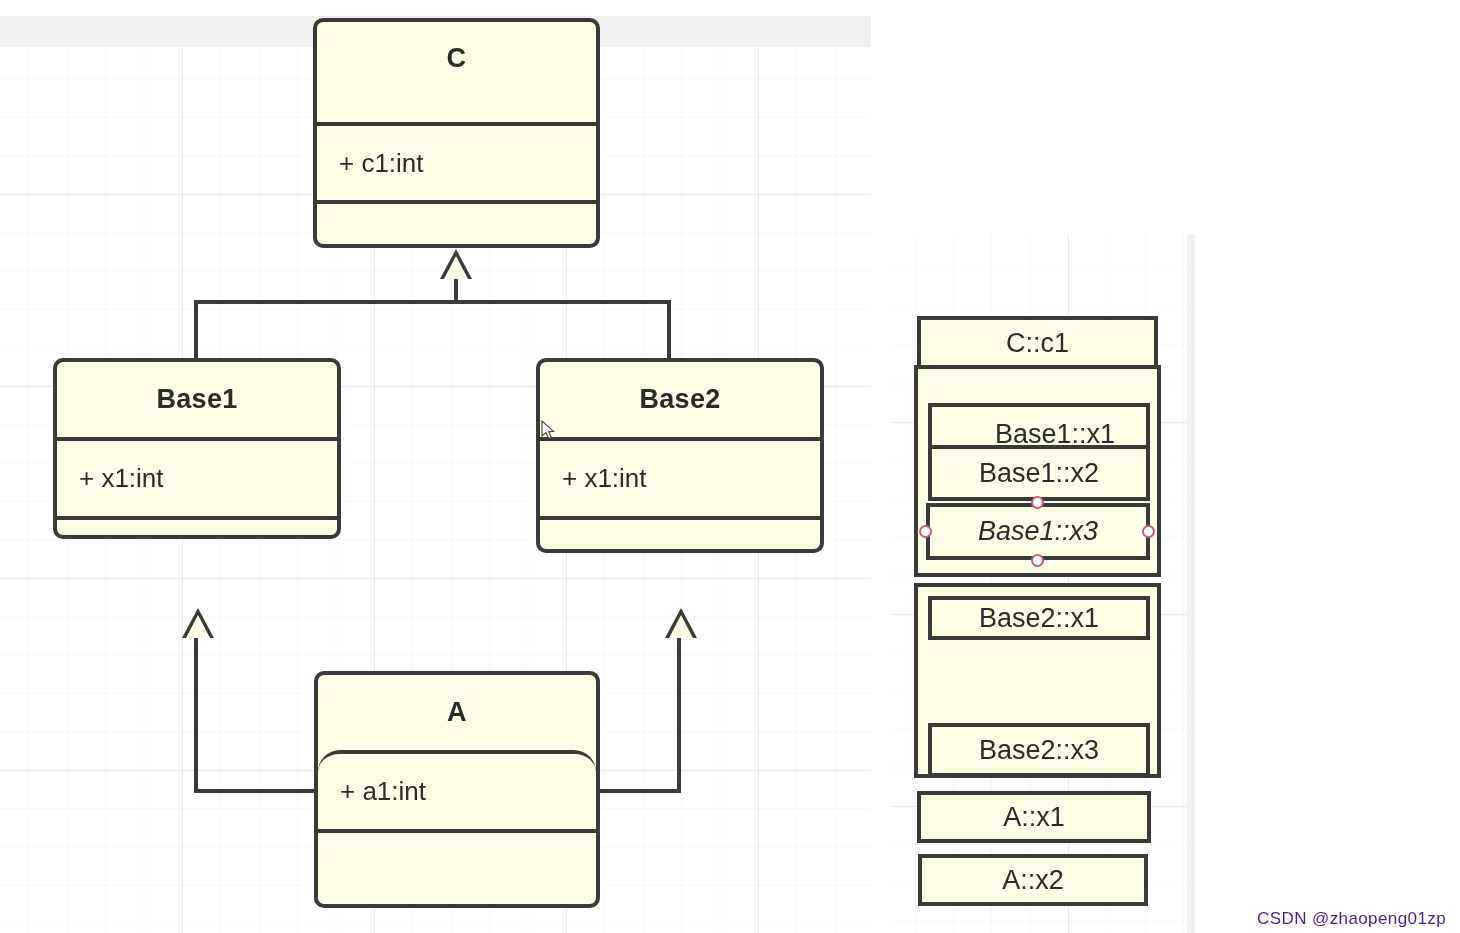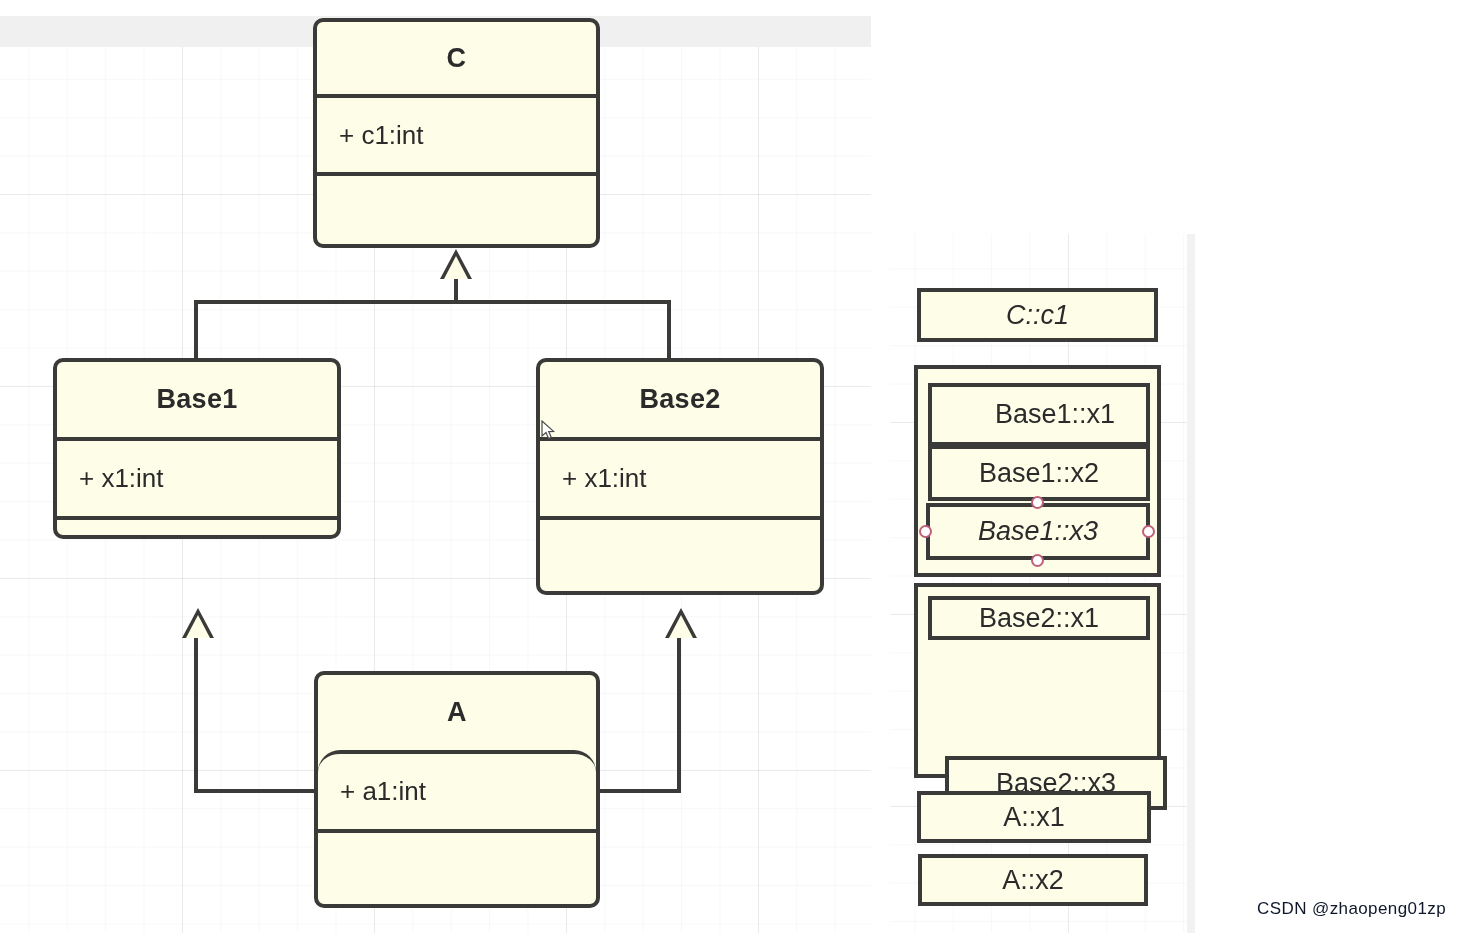--- a/index.html
+++ b/index.html
@@ -154,22 +154,22 @@
   
   #cursor {
     position: absolute;
     left: 541px; top: 420px;
     width: 16px; height: 20px;
   }
 
   
   #watermark {
     position: absolute;
-    right: 14px; bottom: 14px;
-    color: #0f172a;
+    right: 14px; bottom: 4px;
+    color: #4c1d95;
     font-size: 17px;
     letter-spacing: .4px;
     white-space: nowrap;
   }
 </style>
 </head>
 <body>
 
 <div id="screen">
 
@@ -194,63 +194,63 @@
 
   <div class="edge edge-h" style="left:597px; top:789px; width:84px;"></div>
   <div class="edge edge-v" style="left:677px; top:638px; height:155px;"></div>
   <div class="arrow-head" style="left:665px; top:608px;">
     <span class="outer"></span>
     <span class="inner"></span>
   </div>
 
   <div class="uml-class" style="left:313px; top:18px; width:287px; height:230px;">
     <div class="uml-row uml-title" style="height:72px;">C</div>
-    <div class="uml-row uml-attr" style="height:78px;">+ c1:int</div>
+    <div class="uml-row uml-attr" style="height:78px;margin-top:28px;">+ c1:int</div>
     <div class="uml-row uml-ops" style="height:72px;"></div>
   </div>
 
   <div class="uml-class" style="left:53px; top:358px; width:288px; height:181px;">
     <div class="uml-row uml-title" style="height:75px;">Base1</div>
     <div class="uml-row uml-attr" style="height:79px;">+ x1:int</div>
     <div class="uml-row uml-ops" style="height:75px;"></div>
   </div>
 
-  <div class="uml-class" style="left:536px; top:358px; width:288px; height:237px;">
+  <div class="uml-class" style="left:536px; top:358px; width:288px; height:195px;">
     <div class="uml-row uml-title" style="height:75px;">Base2</div>
     <div class="uml-row uml-attr" style="height:79px;">+ x1:int</div>
     <div class="uml-row uml-ops" style="height:75px;"></div>
   </div>
 
   <div class="uml-class" style="left:314px; top:671px; width:286px; height:237px;">
     <div class="uml-row uml-title" style="height:75px;">A</div>
     <div class="uml-row uml-attr" style="height:79px;border-radius:22px;">+  a1:int</div>
     <div class="uml-row uml-ops" style="height:75px;"></div>
   </div>
 
   <svg id="cursor" viewBox="0 0 16 20">
     <polygon points="1,1 1,16 5,12.5 7.6,18.5 10.2,17.3 7.7,11.6 12.6,11.4" fill="#ffffff" stroke="#4a4a4a" stroke-width="1.2"></polygon>
   </svg>
 
   <div id="canvas-right" class="canvas"></div>
   <div id="right-scroll-track"></div>
 
-  <div class="mem-box" style="left:917px; top:288px; width:241px; height:54px;font-style:italic;">C::c1</div>
+  <div class="mem-box" style="left:917px; top:316px; width:241px; height:54px;">C::c1</div>
 
   <div class="mem-group" style="left:914px; top:365px; width:247px; height:212px;"></div>
-  <div class="mem-sub" style="left:928px; top:383px; width:222px; height:63px;padding-left:32px;">Base1::x1</div>
+  <div class="mem-sub" style="left:928px; top:403px; width:222px; height:63px;padding-left:32px;">Base1::x1</div>
   <div class="mem-sub" style="left:928px; top:445px; width:222px; height:56px;">Base1::x2</div>
   <div class="mem-sub" style="left:926px; top:503px; width:224px; height:57px;font-style:italic;">Base1::x3</div>
 
   <div class="handle" style="left:1031px; top:496px;"></div>
   <div class="handle" style="left:919px;  top:525px;"></div>
   <div class="handle" style="left:1142px; top:525px;"></div>
   <div class="handle" style="left:1031px; top:554px;"></div>
 
   <div class="mem-group" style="left:914px; top:583px; width:247px; height:195px;"></div>
   <div class="mem-sub" style="left:928px; top:596px; width:222px; height:44px;">Base2::x1</div>
-  <div class="mem-sub" style="left:928px; top:756px; width:222px; height:54px;margin-left:17px;">Base2::x3</div>
+  <div class="mem-sub" style="left:928px; top:723px; width:222px; height:54px;">Base2::x3</div>
 
   <div class="mem-box" style="left:917px; top:791px; width:234px; height:52px;">A::x1</div>
   <div class="mem-box" style="left:918px; top:854px; width:230px; height:52px;">A::x2</div>
 
   <div id="watermark">CSDN @zhaopeng01zp</div>
 
 </div>
 
 </body></html>

